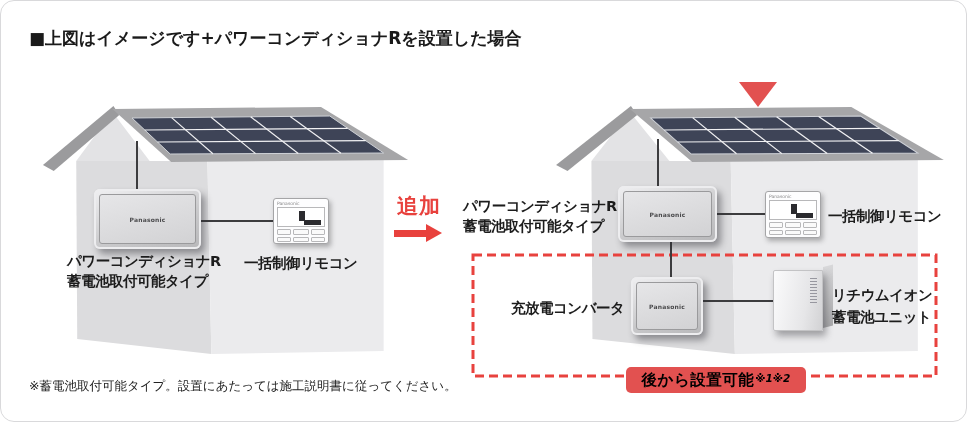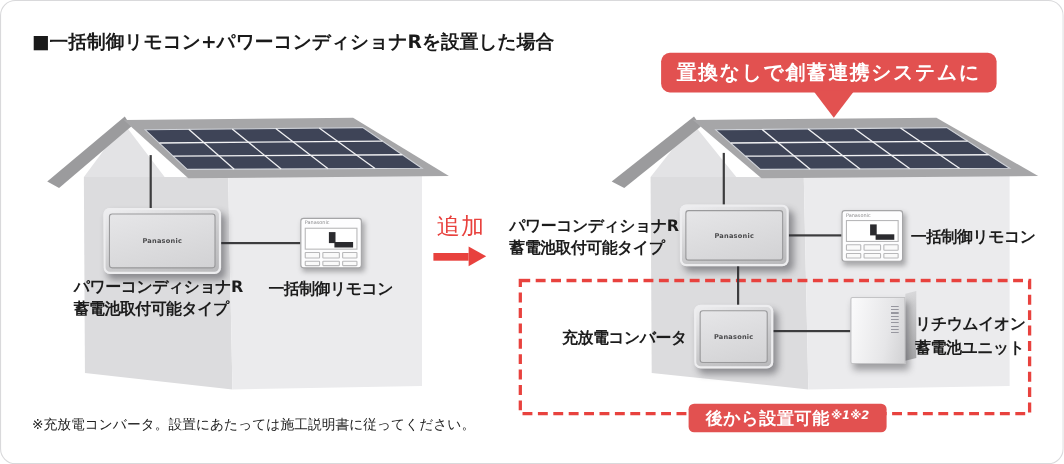--- a/index.html
+++ b/index.html
@@ -41,35 +41,35 @@
     border:1px solid #c3c3c5;border-radius:2px 0 0 2px;box-sizing:border-box;
     box-shadow:3px 5px 7px rgba(45,45,50,.4);}
   .battery-side{position:absolute;left:50px;top:0;width:10px;height:61px;
     background:linear-gradient(180deg,#d8d8da,#a9a9ab);transform:skewY(-14deg);transform-origin:top left;}
   .battery-strip{position:absolute;right:5px;top:7px;width:7px;height:27px;
     background:repeating-linear-gradient(180deg,#97979f 0 1px,transparent 1px 3px);}
 
   .dev-label{position:absolute;font-size:14.5px;font-weight:700;color:#1c1c1c;
     letter-spacing:-0.5px;line-height:20px;white-space:nowrap;}
 
-  .add-label{position:absolute;left:396px;top:191px;font-size:21px;font-weight:400;color:#e8413d;letter-spacing:1px;}
+  .add-label{position:absolute;left:396px;top:191px;font-size:21px;font-weight:700;color:#e8413d;letter-spacing:1px;}
   .add-arrow-bar{position:absolute;left:393px;top:229px;width:32px;height:7px;background:#e8413d;}
   .add-arrow-head{position:absolute;left:425px;top:223px;width:0;height:0;
     border-left:16px solid #e8413d;border-top:9.5px solid transparent;border-bottom:9.5px solid transparent;}
 
   .callout{position:absolute;left:600px;top:47px;width:305px;height:36px;background:#e25150;
     border-radius:8px;color:#fff;font-size:18px;font-weight:700;letter-spacing:1.5px;
     display:flex;align-items:center;justify-content:center;}
   .callout-pointer{position:absolute;left:738px;top:81px;width:0;height:0;
     border-left:19px solid transparent;border-right:19px solid transparent;border-top:25px solid #e25150;}
 
   .dashed-box{position:absolute;left:470px;top:252px;}
 
   .later-badge{position:absolute;left:625px;top:366px;width:180px;height:26px;background:#e25150;
-    border-radius:5px;color:#ffffff;display:flex;align-items:center;justify-content:center;
+    border-radius:5px;color:#000000;display:flex;align-items:center;justify-content:center;
     font-weight:700;white-space:nowrap;}
   .later-badge .main{font-size:15.5px;letter-spacing:.5px;}
   .later-badge .note{font-size:10.5px;margin-left:1px;position:relative;top:-2px;font-style:italic;}
 </style>
 </head>
 <body>
 
 <div class="canvas">
 
   <svg width="0" height="0" style="position:absolute" xmlns="http://www.w3.org/2000/svg" xmlns:xlink="http://www.w3.org/1999/xlink" aria-hidden="true">
@@ -86,21 +86,21 @@
           <line x1="173.8" y1="13.2" x2="219.2" y2="49.6"></line>
           <line x1="214.2" y1="12.8" x2="262.8" y2="49.4"></line>
           <line x1="254.6" y1="12.4" x2="306.4" y2="49.2"></line>
           <line x1="106" y1="26" x2="313.3" y2="24.3"></line>
           <line x1="119" y1="38" x2="331.7" y2="36.7"></line>
         </g>
       </g>
     </defs>
   </svg>
 
-  <div class="title">■一括制御リモコン+パワーコンディショナRを設置した場合</div>
+  <div class="title">■上図はイメージです+パワーコンディショナRを設置した場合</div>
 
   <svg class="house house-left" viewBox="0 0 380 252" preserveAspectRatio="none" xmlns="http://www.w3.org/2000/svg" xmlns:xlink="http://www.w3.org/1999/xlink">
     <use href="#house-shape" xlink:href="#house-shape"></use>
   </svg>
   <svg class="house house-right" viewBox="0 0 380 252" preserveAspectRatio="none" xmlns="http://www.w3.org/2000/svg" xmlns:xlink="http://www.w3.org/1999/xlink">
     <use href="#house-shape" xlink:href="#house-shape"></use>
   </svg>
 
   <svg class="dashed-box" width="468" height="126" xmlns="http://www.w3.org/2000/svg">
     <rect x="2" y="2" width="463" height="121" fill="none" stroke="#e8423e" stroke-width="3" stroke-dasharray="9 5"></rect>
@@ -138,23 +138,20 @@
     <span>蓄電池取付可能タイプ</span>
   </div>
   <div class="dev-label" style="left:243px;top:252px;">
     <span>一括制御リモコン</span>
   </div>
 
   <div class="add-label">追加</div>
   <div class="add-arrow-bar"></div>
   <div class="add-arrow-head"></div>
 
-  <div class="callout">
-    <span>置換なしで創蓄連携システムに</span>
-  </div>
   <div class="callout-pointer"></div>
 
   <div class="pc" style="left:617px;top:185px;width:99px;height:56px;">
     <div class="pc-face">
         <span class="pc-brand">Panasonic</span>
       </div>
   </div>
   <div class="remote" style="left:764px;top:190px;width:56px;height:47px;">
     <div class="remote-brand">Panasonic</div>
     <div class="remote-screen">
@@ -195,14 +192,14 @@
   </div>
   <div class="dev-label" style="left:510px;top:297px;">
     <span>充放電コンバータ</span>
   </div>
 
   <div class="later-badge">
     <span class="main">後から設置可能</span>
       <span class="note">※1※2</span>
   </div>
 
-  <div class="footnote">※充放電コンバータ。設置にあたっては施工説明書に従ってください。</div>
+  <div class="footnote">※蓄電池取付可能タイプ。設置にあたっては施工説明書に従ってください。</div>
 </div>
 
 </body></html>

